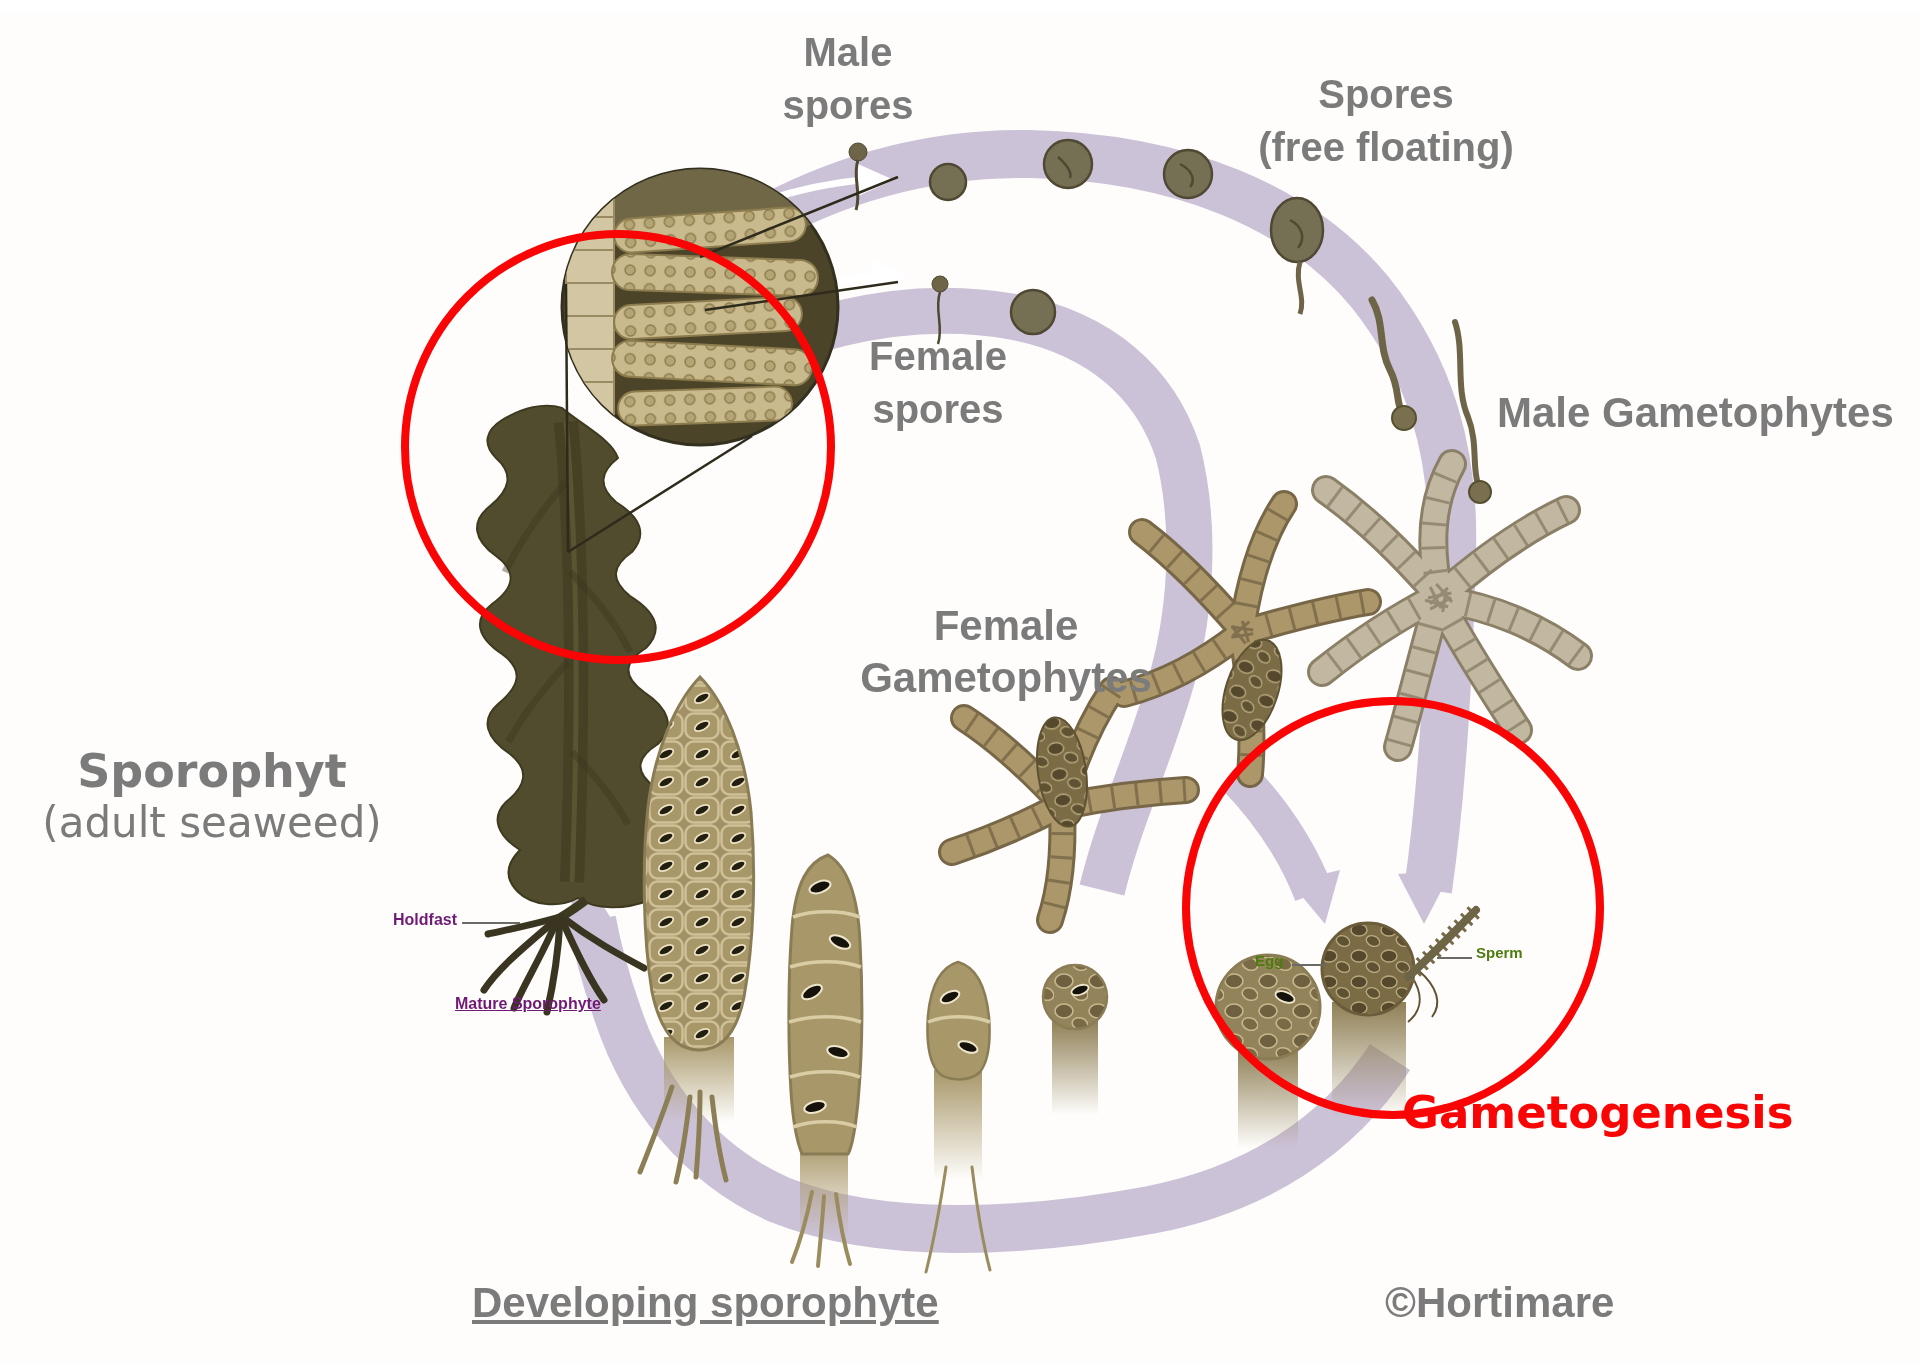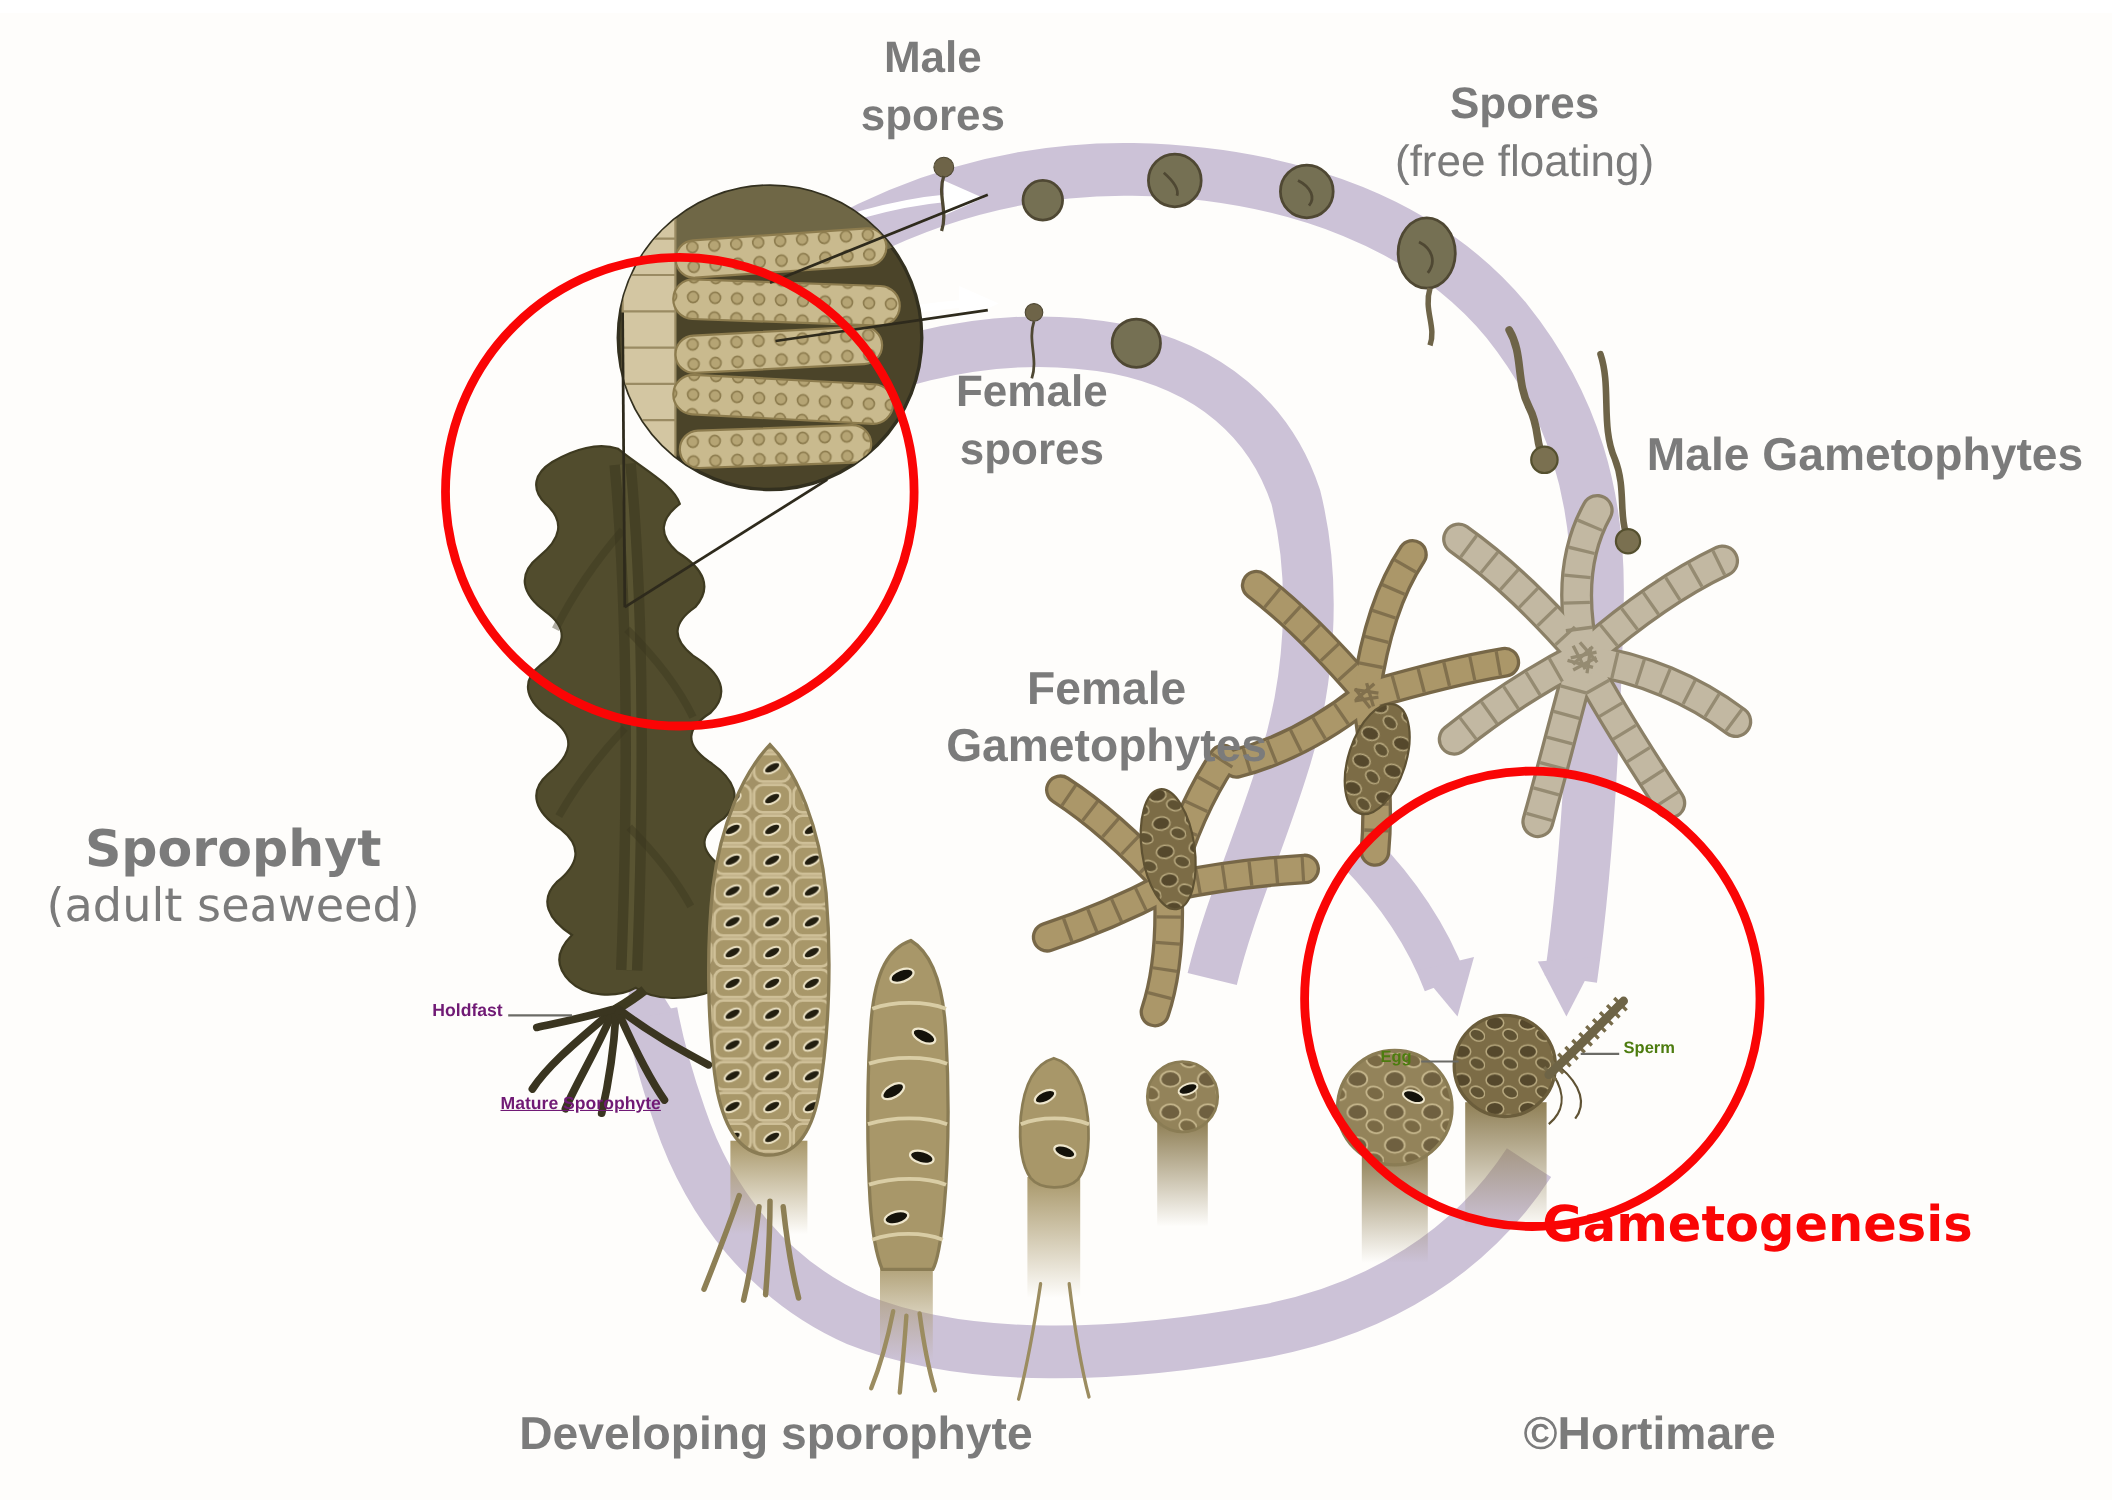--- a/index.html
+++ b/index.html
@@ -12,21 +12,21 @@
   .lbl{position:absolute;color:#7b7b7b;font-weight:bold;line-height:53px;}
   .lbl .ln{display:block;}
   .ctr{transform:translateX(-50%);text-align:center;}
   .gray-lg{font-size:40px;}
   .gray-xl{font-size:42px;}
   .red{color:#fa0505;font-family:"DejaVu Sans",sans-serif;font-size:45px;font-weight:bold;line-height:50px;}
   .verd{font-family:"DejaVu Sans",sans-serif;line-height:52px;}
   .verd .b1{display:block;font-weight:bold;font-size:46px;}
   .verd .r2{display:block;font-weight:normal;font-size:42px;}
   .mix .b1{display:block;font-weight:bold;}
-  .mix .r2{display:block;font-weight:normal;text-align:right;}
+  .mix .r2{display:block;font-weight:bold;text-align:right;}
   .small{font-size:16px;font-weight:600;color:#701a75;line-height:18px;}
   .tiny{font-size:15px;font-weight:600;color:#4d7c0f;line-height:16px;}
 </style>
 </head>
 <body>
 
 <div class="canvas">
 
 <svg width="1920" height="1364" viewBox="0 0 1920 1364">
   <defs>
@@ -357,17 +357,17 @@
 <div class="lbl small" style="left:393px;top:899px;font-weight:600;">Holdfast</div>
 
 <div class="lbl small" style="left:455px;top:983px;font-weight:600;text-decoration:underline;">Mature Sporophyte</div>
 
 <div class="lbl tiny" style="left:1255px;top:941px;">Egg</div>
 
 <div class="lbl tiny" style="left:1476px;top:933px;">Sperm</div>
 
 <div class="lbl red" style="left:1402px;top:1076px;text-align:right;">Gametogenesis</div>
 
-<div class="lbl gray-xl" style="left:472px;top:1264px;">Developing sporophyte</div>
+<div class="lbl gray-xl" style="left:472px;top:1264px;text-decoration:underline;">Developing sporophyte</div>
 
 <div class="lbl gray-xl" style="left:1385px;top:1264px;">©Hortimare</div>
 
 </div>
 
 </body></html>

